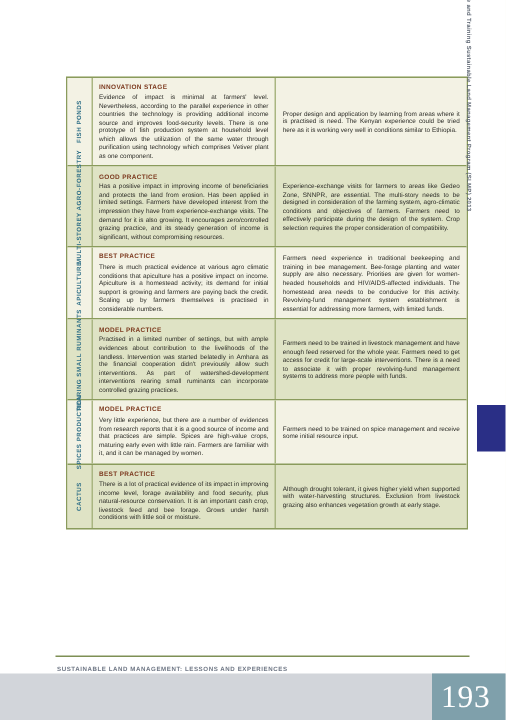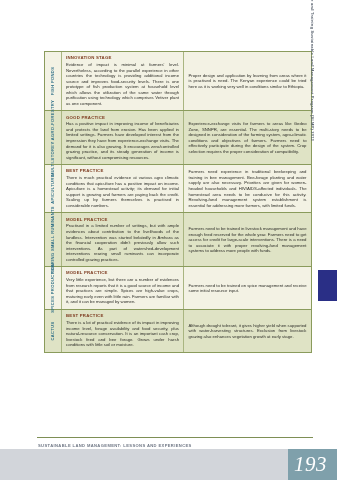--- a/index.html
+++ b/index.html
@@ -179,21 +179,20 @@
     top: 449px;
     width: 45px;
     height: 31px;
     display: flex;
     align-items: center;
     justify-content: center;
     font-size: 21px;
     color: #ffffff;
     font-family: "Liberation Serif", serif;
     letter-spacing: 0.5px;
-    font-style: italic;
   }
 </style>
 </head>
 <body>
 
 <div id="page">
 
   <div id="table-wrap">
 
     <div class="row tint-a">

